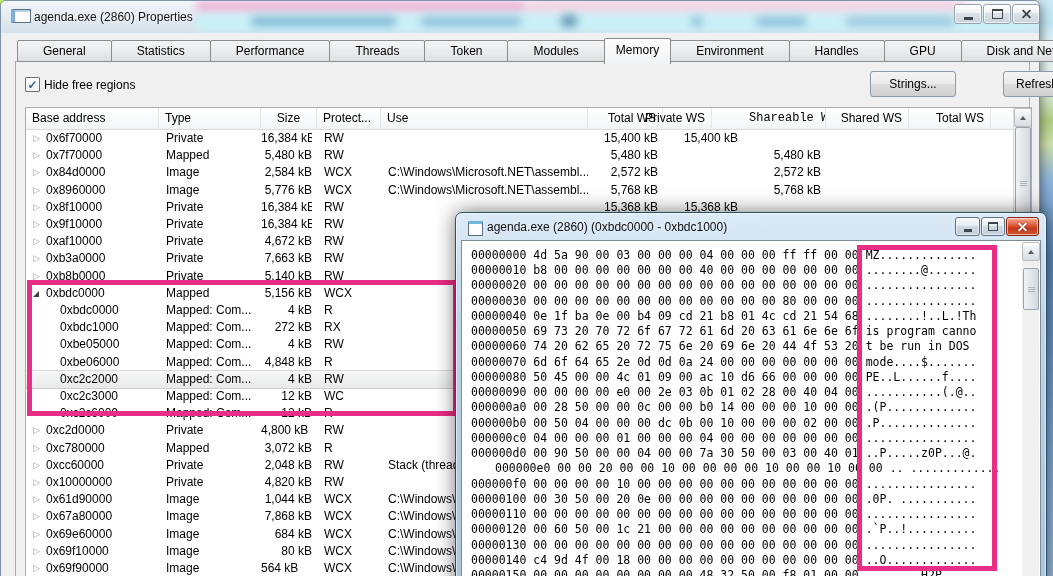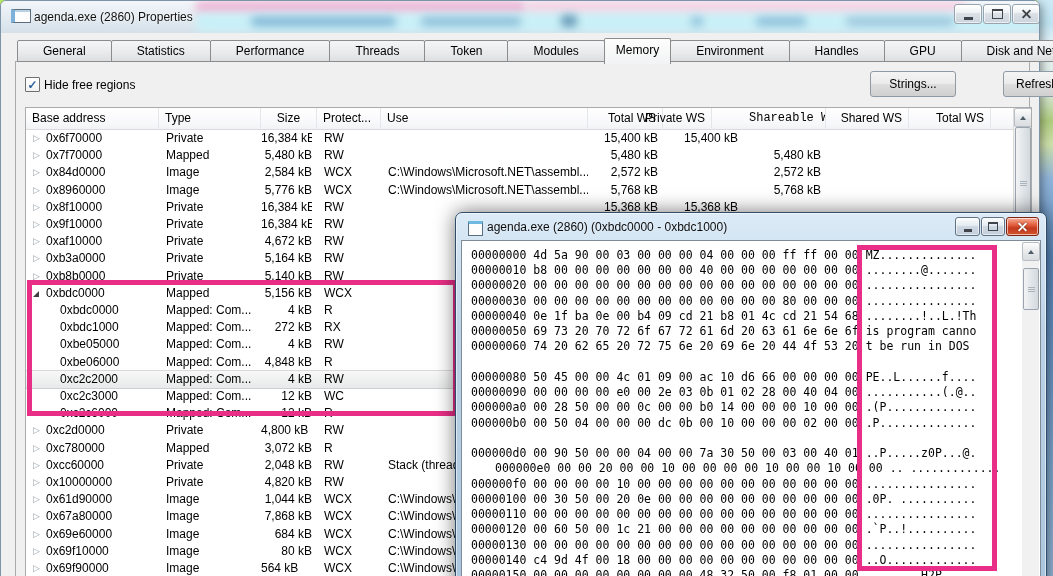--- a/index.html
+++ b/index.html
@@ -233,21 +233,21 @@
             <span class="exp-closed">▷</span>
             <span class="cell" style="left: 20px; width: 113px;">0xaf10000</span>
             <span class="cell" style="left: 133px; width: 102px; text-align: left; padding-left: 7px;">Private</span>
             <span class="cell" style="left: 235px; width: 51px; text-align: right;">4,672 kB</span>
             <span class="cell" style="left: 291px; width: 64px; text-align: left; padding-left: 7px;">RW</span>
           </div>
           <div class="mem-row" style="top: 120.4px;">
             <span class="exp-closed">▷</span>
             <span class="cell" style="left: 20px; width: 113px;">0xb3a0000</span>
             <span class="cell" style="left: 133px; width: 102px; text-align: left; padding-left: 7px;">Private</span>
-            <span class="cell" style="left: 235px; width: 51px; text-align: right;">5,164 kB</span>
+            <span class="cell" style="left: 235px; width: 51px; text-align: right;">7,663 kB</span>
             <span class="cell" style="left: 291px; width: 64px; text-align: left; padding-left: 7px;">RW</span>
           </div>
           <div class="mem-row" style="top: 137.6px;">
             <span class="exp-closed">▷</span>
             <span class="cell" style="left: 20px; width: 113px;">0xb8b0000</span>
             <span class="cell" style="left: 133px; width: 102px; text-align: left; padding-left: 7px;">Private</span>
             <span class="cell" style="left: 235px; width: 51px; text-align: right;">5,140 kB</span>
             <span class="cell" style="left: 291px; width: 64px; text-align: left; padding-left: 7px;">RW</span>
           </div>
           <div class="mem-row" style="top: 154.8px;">
@@ -400,24 +400,26 @@
     </div>
     <div class="hex-view">
       <div class="hex-lines">
           <div class="hex-line" style="top: 0px;">00000000 4d 5a 90 00 03 00 00 00 04 00 00 00 ff ff 00 00 MZ..............</div>
           <div class="hex-line" style="top: 15.24px;">00000010 b8 00 00 00 00 00 00 00 40 00 00 00 00 00 00 00 ........@.......</div>
           <div class="hex-line" style="top: 30.48px;">00000020 00 00 00 00 00 00 00 00 00 00 00 00 00 00 00 00 ................</div>
           <div class="hex-line" style="top: 45.72px;">00000030 00 00 00 00 00 00 00 00 00 00 00 00 80 00 00 00 ................</div>
           <div class="hex-line" style="top: 60.96px;">00000040 0e 1f ba 0e 00 b4 09 cd 21 b8 01 4c cd 21 54 68 ........!..L.!Th</div>
           <div class="hex-line" style="top: 76.2px;">00000050 69 73 20 70 72 6f 67 72 61 6d 20 63 61 6e 6e 6f is program canno</div>
           <div class="hex-line" style="top: 91.44px;">00000060 74 20 62 65 20 72 75 6e 20 69 6e 20 44 4f 53 20 t be run in DOS </div>
+          <div class="hex-line" style="top: 106.68px;">00000070 6d 6f 64 65 2e 0d 0d 0a 24 00 00 00 00 00 00 00 mode....$.......</div>
           <div class="hex-line" style="top: 121.92px;">00000080 50 45 00 00 4c 01 09 00 ac 10 d6 66 00 00 00 00 PE..L......f....</div>
           <div class="hex-line" style="top: 137.16px;">00000090 00 00 00 00 e0 00 2e 03 0b 01 02 28 00 40 04 00 ...........(.@..</div>
           <div class="hex-line" style="top: 152.4px;">000000a0 00 28 50 00 00 0c 00 00 b0 14 00 00 00 10 00 00 .(P.............</div>
           <div class="hex-line" style="top: 167.64px;">000000b0 00 50 04 00 00 00 dc 0b 00 10 00 00 00 02 00 00 .P..............</div>
+          <div class="hex-line" style="top: 182.88px;">000000c0 04 00 00 00 01 00 00 00 04 00 00 00 00 00 00 00 ................</div>
           <div class="hex-line" style="top: 198.12px;">000000d0 00 90 50 00 00 04 00 00 7a 30 50 00 03 00 40 01 ..P.....z0P...@.</div>
           <div class="hex-line" style="top: 213.36px; margin-left: 24px;">000000e0 00 00 20 00 00 10 00 00 00 00 10 00 00 10 00 00 .. .............</div>
           <div class="hex-line" style="top: 228.6px;">000000f0 00 00 00 00 10 00 00 00 00 00 00 00 00 00 00 00 ................</div>
           <div class="hex-line" style="top: 243.84px;">00000100 00 30 50 00 20 0e 00 00 00 00 00 00 00 00 00 00 .0P. ...........</div>
           <div class="hex-line" style="top: 259.08px;">00000110 00 00 00 00 00 00 00 00 00 00 00 00 00 00 00 00 ................</div>
           <div class="hex-line" style="top: 274.32px;">00000120 00 60 50 00 1c 21 00 00 00 00 00 00 00 00 00 00 .`P..!..........</div>
           <div class="hex-line" style="top: 289.56px;">00000130 00 00 00 00 00 00 00 00 00 00 00 00 00 00 00 00 ................</div>
           <div class="hex-line" style="top: 304.8px;">00000140 c4 9d 4f 00 18 00 00 00 00 00 00 00 00 00 00 00 ..O.............</div>
           <div class="hex-line" style="top: 320.04px;">00000150 00 00 00 00 00 00 00 00 48 32 50 00 f8 01 00 00 ........H2P.....</div>
         </div>

